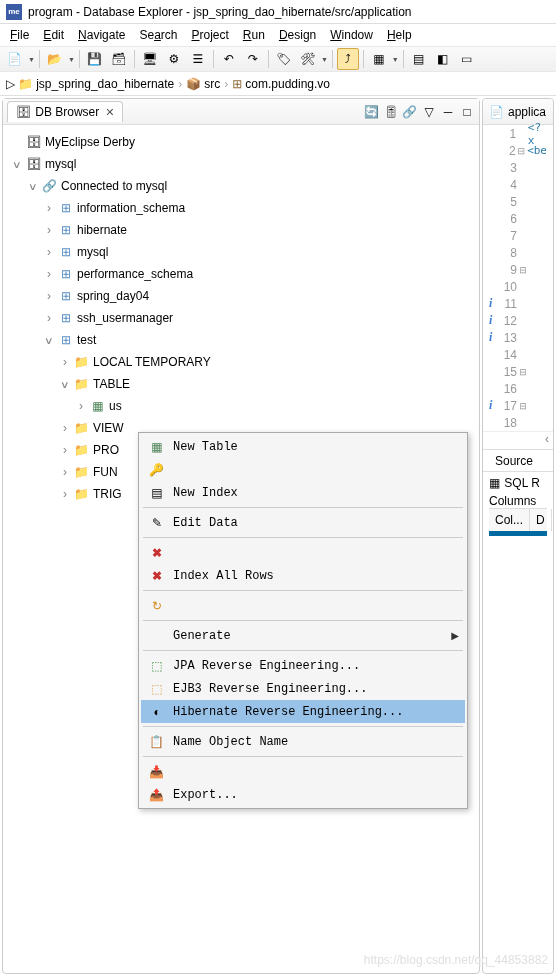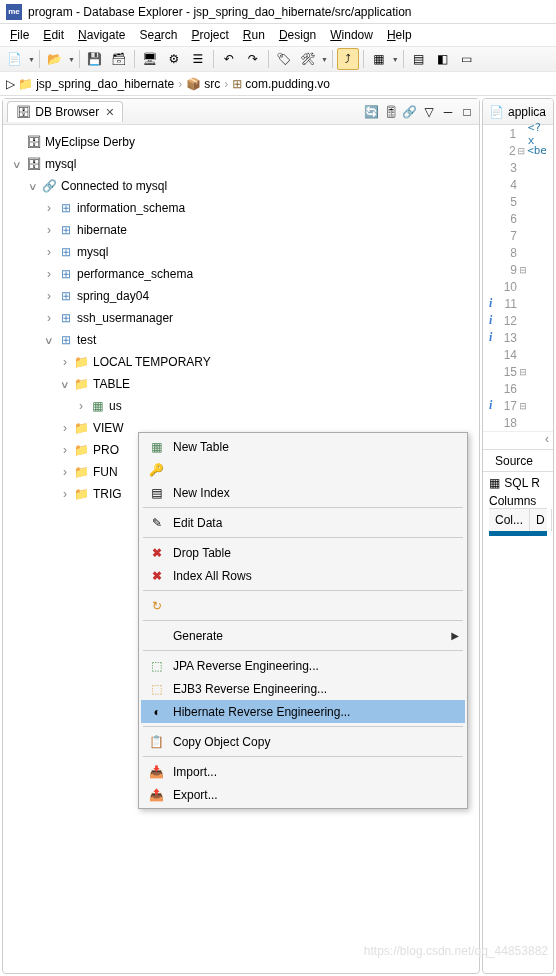--- a/index.html
+++ b/index.html
@@ -58,25 +58,25 @@
     
     .sql-panel { border-top: 1px solid #ddd; padding: 4px 6px; }
     .sql-head { display: flex; align-items: center; gap: 4px; margin-bottom: 4px; }
     .col-header { display: flex; border-top: 1px solid #ddd; border-bottom: 5px solid #0369a1; background: #f7f7f7; }
     .col-cell { padding: 4px 6px; border-right: 1px solid #ddd; }
     
     .context-menu { position: absolute; top: 432px; left: 138px; width: 330px; background: #f5f5f5; border: 1px solid #aaa; box-shadow: 2px 2px 6px rgba(0,0,0,0.25); padding: 2px; z-index: 1000; }
     .cm-item { display: flex; align-items: center; height: 23px; padding: 0 6px; cursor: pointer; }
     .cm-item.selected { background: #99c2e8; }
     .cm-icon { width: 20px; display: flex; justify-content: center; align-items: center; }
-    .cm-label { flex: 1; padding-left: 6px; }
+    .cm-label { flex: 1; padding-left: 6px; font-family: Liberation Mono, monospace; }
     .cm-arrow { font-size: 10px; color: #333; }
     .cm-sep { height: 1px; background: #ccc; margin: 3px 2px; }
     
-    .watermark { position: absolute; bottom: 18px; right: 8px; color: #e0e0e0; font-size: 12px; }
+    .watermark { position: absolute; bottom: 9px; right: 8px; color: #e0e0e0; font-size: 12px; }
     
     .ic-db { color: #d4a448; }
     .ic-schema { color: #5a8fc4; }
     .ic-folder { color: #caa048; }
     .ic-table { color: #4a8254; }
     .ic-green { color: #3a8a3a; }
     .ic-red { color: #c83030; font-weight: bold; }
     .ic-refresh { color: #d48a1a; }
   </style>
 </head>
@@ -399,21 +399,20 @@
       <span class="cm-label">New Index</span>
     </div>
     <div class="cm-sep"></div>
     <div class="cm-item">
       <span class="cm-icon ">✎</span>
       <span class="cm-label">Edit Data</span>
     </div>
     <div class="cm-sep"></div>
     <div class="cm-item">
       <span class="cm-icon ic-red">✖</span>
-      <span class="cm-label">Drop Table</span>
     </div>
     <div class="cm-item">
       <span class="cm-icon ic-red">✖</span>
       <span class="cm-label">Index All Rows</span>
     </div>
     <div class="cm-sep"></div>
     <div class="cm-item">
       <span class="cm-icon ic-refresh">↻</span>
     </div>
     <div class="cm-sep"></div>
@@ -431,26 +430,25 @@
       <span class="cm-icon ic-db">⬚</span>
       <span class="cm-label">EJB3 Reverse Engineering...</span>
     </div>
     <div class="cm-item selected">
       <span class="cm-icon ">◐</span>
       <span class="cm-label">Hibernate Reverse Engineering...</span>
     </div>
     <div class="cm-sep"></div>
     <div class="cm-item">
       <span class="cm-icon ">📋</span>
-      <span class="cm-label">Copy Object Copy</span>
+      <span class="cm-label">Name Object Name</span>
     </div>
     <div class="cm-sep"></div>
     <div class="cm-item">
       <span class="cm-icon ">📥</span>
-      <span class="cm-label">Import...</span>
     </div>
     <div class="cm-item">
       <span class="cm-icon ">📤</span>
       <span class="cm-label">Export...</span>
     </div>
   </div>
 
 <div class="watermark">https://blog.csdn.net/qq_44853882</div>
 
 </body></html>

